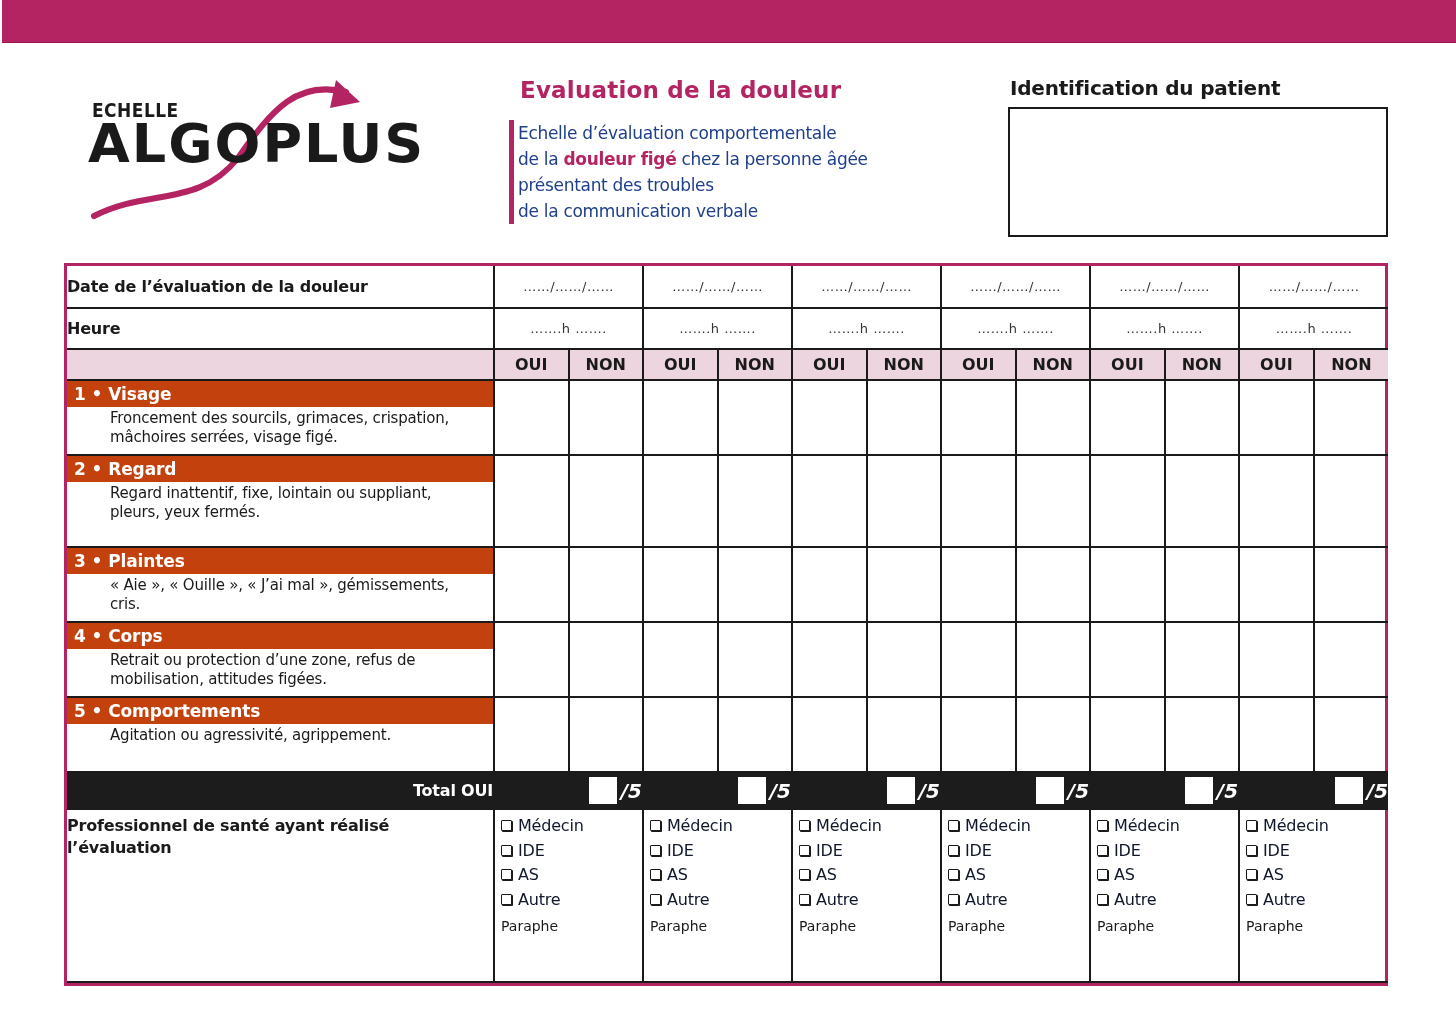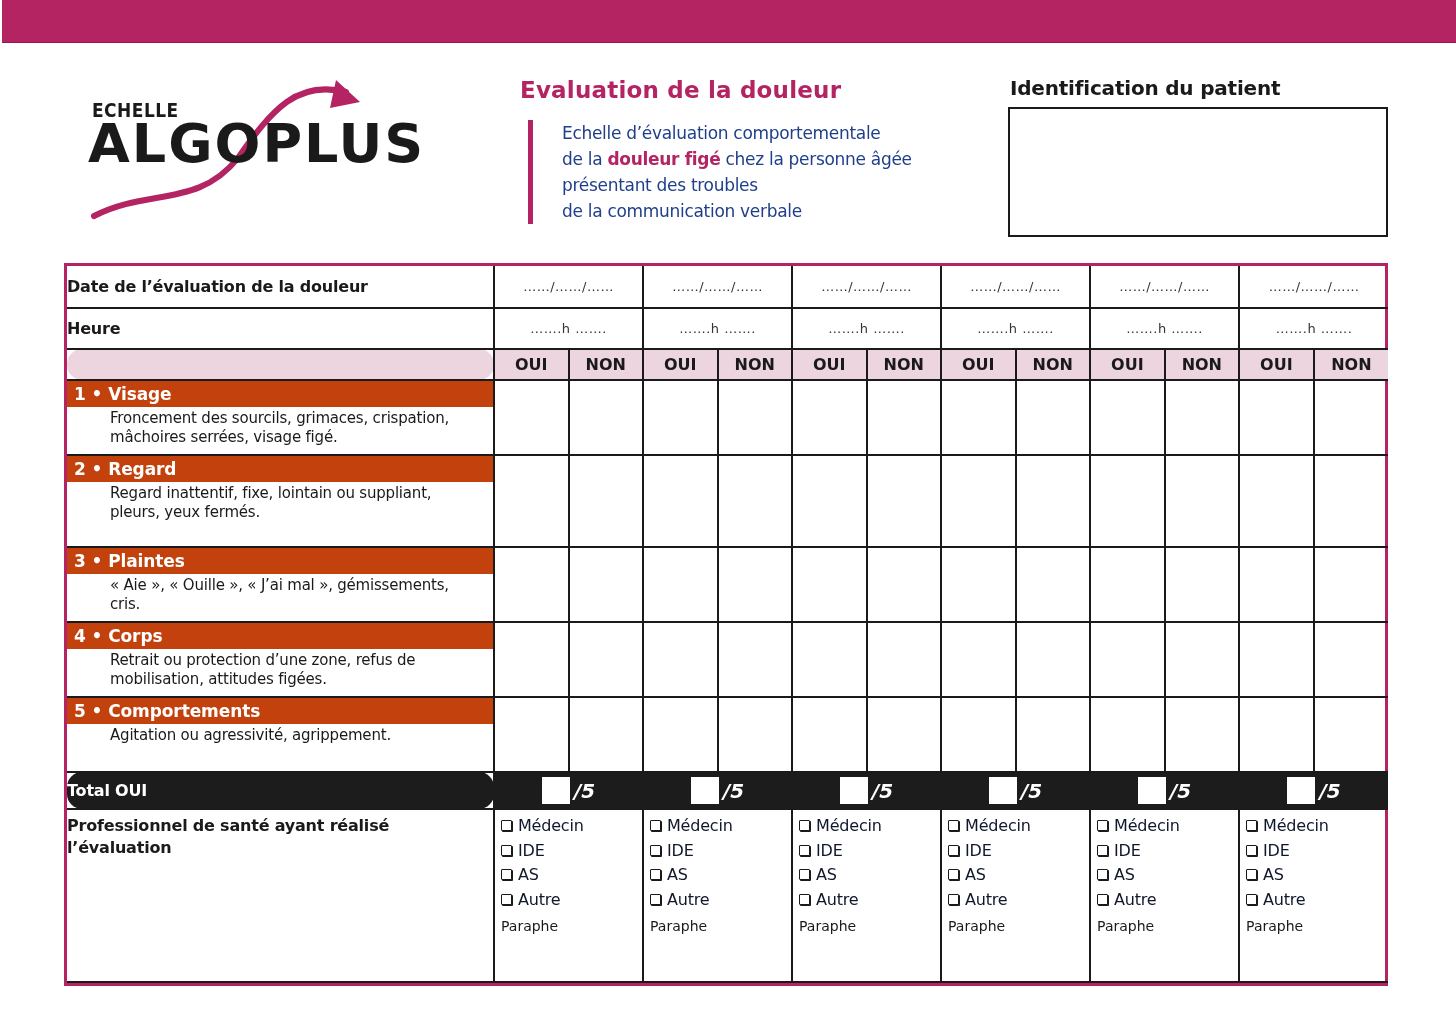--- a/index.html
+++ b/index.html
@@ -9,46 +9,46 @@
   .top-band { position: absolute; left: 2px; top: 0; width: 1454px; height: 43px; background: #b52462; border-bottom: 1px solid #9e1450; }
 
   
   .logo { position: absolute; left: 88px; top: 78px; width: 330px; height: 150px; }
   .logo svg { position: absolute; left: 0; top: 0; }
   .logo-echelle { position: absolute; left: 4px; top: 22px; font-family: "DejaVu Sans", sans-serif; font-weight: bold; font-size: 17px; letter-spacing: 0.5px; color: #1a1a1a; transform: scaleY(1.1); }
   .logo-main { position: absolute; left: 0px; top: 36px; font-family: "DejaVu Sans", sans-serif; font-weight: bold; font-size: 54px; letter-spacing: 2px; color: #1a1a1a; line-height: 60px; }
 
   
   .title { position: absolute; left: 520px; top: 77px; font-family: "DejaVu Sans", sans-serif; font-weight: bold; font-size: 23px; color: #b52462; letter-spacing: 0.2px; }
-  .subtitle { position: absolute; left: 528px; top: 120px; padding-left: 29px; border-left: 5px solid #b52462; }
+  .subtitle { position: absolute; left: 509px; top: 120px; padding-left: 4px; border-left: 5px solid #b52462; }
   .subtitle .line { font-family: "DejaVu Sans", sans-serif; font-size: 17px; line-height: 26px; color: #1f3f8a; white-space: nowrap; letter-spacing: -0.3px; }
   .subtitle .hl { color: #b52462; font-weight: bold; }
 
   
   .patient-label { position: absolute; left: 1010px; top: 76px; font-weight: bold; font-size: 20px; color: #1a1a1a; letter-spacing: -0.2px; }
   .patient-box { position: absolute; left: 1008px; top: 107px; width: 380px; height: 130px; border: 2px solid #1a1a1a; background: #fff; }
 
   
   .grid { position: absolute; left: 64px; top: 263px; width: 1324px; height: 723px; border: 3px solid #b52462; }
   .grid table { border-collapse: collapse; width: 100%; height: 100%; table-layout: fixed; }
   .grid td { border: 2px solid #1a1a1a; padding: 0; vertical-align: middle; }
   .grid tr:first-child td { border-top: none; }
-  .grid td.first-col { border-left: none; border-radius: 15px; }
+  .grid td.first-col { border-left: none; }
   .grid td.last-col { border-right: none; }
 
   .lbl { font-weight: bold; font-size: 16px; padding-left: 6px; color: #1a1a1a; letter-spacing: -0.2px; }
   .date-cell, .hour-cell { text-align: center; font-size: 13px; color: #333; letter-spacing: 0.5px; padding-top: 8px; }
   .hdr-row td { background: #ecd5de; }
   .hdr-row .yn { text-align: center; font-weight: bold; font-size: 16px; color: #1a1a1a; }
 
   .crit-cell { padding: 0 !important; vertical-align: top !important; }
   .crit-head { background: #c2410c; color: #fff; font-weight: bold; font-size: 17px; height: 26px; line-height: 26px; padding-left: 7px; white-space: nowrap; letter-spacing: -0.1px; }
   .crit-desc { font-size: 15px; line-height: 19px; color: #1a1a1a; padding-left: 43px; padding-top: 2px; letter-spacing: -0.2px; }
 
-  .total-row td { background: #1c1c1c; border-color: #1c1c1c; }
+  .total-row td { background: #1c1c1c; border-color: #1c1c1c; text-align: right; }
   .total-row .lbl { color: #fff; }
   .total-cell { text-align: center; white-space: nowrap; }
   .total-box { display: inline-block; width: 28px; height: 27px; background: #fff; vertical-align: middle; margin-right: 4px; }
   .total-den { display: inline-block; color: #fff; font-weight: bold; font-size: 20px; vertical-align: middle; font-style: italic; }
 
   .prof-cell { vertical-align: top !important; padding-top: 4px !important; padding-left: 6px !important; }
   .prof-item { font-size: 16px; line-height: 24.5px; color: #0f172a; white-space: nowrap; letter-spacing: -0.2px; }
   .cb { display: inline-block; width: 11px; height: 11px; border: 1.5px solid #1a1a1a; border-radius: 1px; box-shadow: 1px 1px 0 #1a1a1a; margin-right: 6px; vertical-align: 0px; background: #fff; }
   .paraphe { font-size: 14px; margin-top: 6px; color: #1a1a1a; }
   .prof-label { vertical-align: top !important; padding-top: 5px !important; line-height: 22px; }

